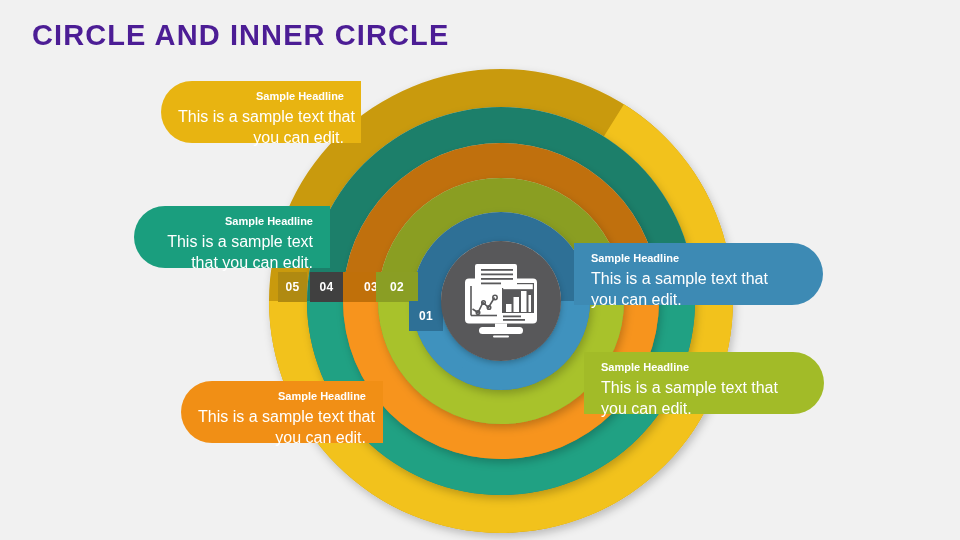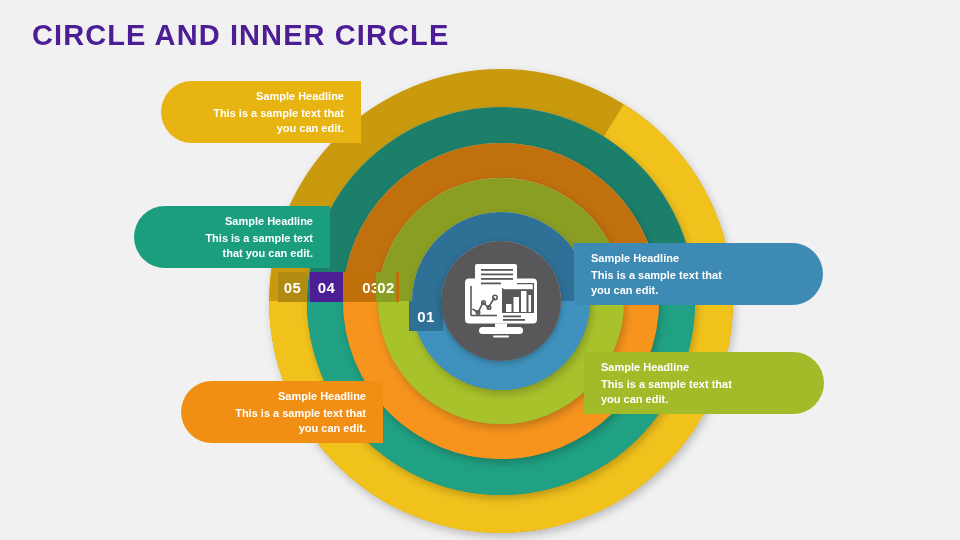--- a/index.html
+++ b/index.html
@@ -17,37 +17,37 @@
     color: #474747;
     white-space: nowrap;
   }
 
   #rings { position: absolute; left: 0; top: 0; width: 960px; height: 540px; }
 
   
   .num-chip {
     position: absolute; height: 30px;
     display: flex; align-items: center; justify-content: center;
-    color: #ffffff; font-size: 15px; font-weight: bold;
+    color: #ffffff; font-size: 12px; font-weight: bold;
     letter-spacing: .3px;
   }
 
   
   .callout {
     position: absolute;
     padding: 9px 17px 11px 17px;
     color: #ffffff;
   }
   .callout .ch {
     font-size: 11px; font-weight: bold; line-height: 1.25;
     margin-bottom: 2px;
     white-space: nowrap;
   }
   .callout .cb {
-    font-size: 11px; line-height: 1.35; font-weight: bold;
+    font-size: 16px; line-height: 1.35; font-weight: normal;
   }
   .callout .cb span { display: block; white-space: nowrap; }
 
   .align-right { text-align: right; }
   .align-left  { text-align: left; }
 
   
   .cap-left  { border-radius: 40px 0 0 40px; }
   
   .cap-right { border-radius: 0 40px 40px 0; }
@@ -91,23 +91,23 @@
         <path d="M624 301 A123 123 0 0 1 501 424 L501 390 A89 89 0 0 0 590 301 Z" fill="#a8c22b"></path>
         <path d="M412 301 A89 89 0 0 1 590 301 L561 301 A60 60 0 0 0 441 301 ZM590 301 A89 89 0 0 1 412 301 L441 301 A60 60 0 0 0 561 301 Z" fill="#2e7096" filter="url(#ringShadow)"></path>
         <path d="M501 390 A89 89 0 0 1 412 301 L441 301 A60 60 0 0 0 501 361 Z" fill="#3f92be"></path>
         <path d="M590 301 A89 89 0 0 1 501 390 L501 361 A60 60 0 0 0 561 301 Z" fill="#3f92be"></path>
         <path d="M456.5 378.07626093681506 A89 89 0 0 1 412 301 L441 301 A60 60 0 0 0 471 352.9615242270663 Z" fill="#3f92be"></path>
       </g>
   </svg>
 
   <div id="number-chips">
       <div class="num-chip" style="left: 278px; top: 272px; width: 29px; background: rgb(176, 138, 17);">05</div>
-      <div class="num-chip" style="left: 310px; top: 272px; width: 33px; background: #4c1d95;">04</div>
+      <div class="num-chip" style="left: 310px; top: 272px; width: 33px; background: #404040;">04</div>
       <div class="num-chip" style="left: 343px; top: 272px; width: 56px; background: rgb(192, 112, 10);">03</div>
-      <div class="num-chip" style="left: 376px; top: 272px; width: 20px; background: rgb(138, 158, 36);">02</div>
+      <div class="num-chip" style="left: 376px; top: 272px; width: 42px; background: rgb(138, 158, 36);">02</div>
       <div class="num-chip" style="left: 409px; top: 272px; width: 34px; background: rgb(46, 112, 150); margin-top: 29px;">01</div>
     </div>
 
   <div id="callout-layer">
       <div class="callout cap-left align-right" style="left: 161px; top: 81px; width: 200px; height: 62px; background: rgb(232, 180, 17);">
         <div class="ch">Sample Headline</div>
         <div class="cb">
           <span>This is a sample text that</span>
           <span>you can edit.</span>
         </div>

